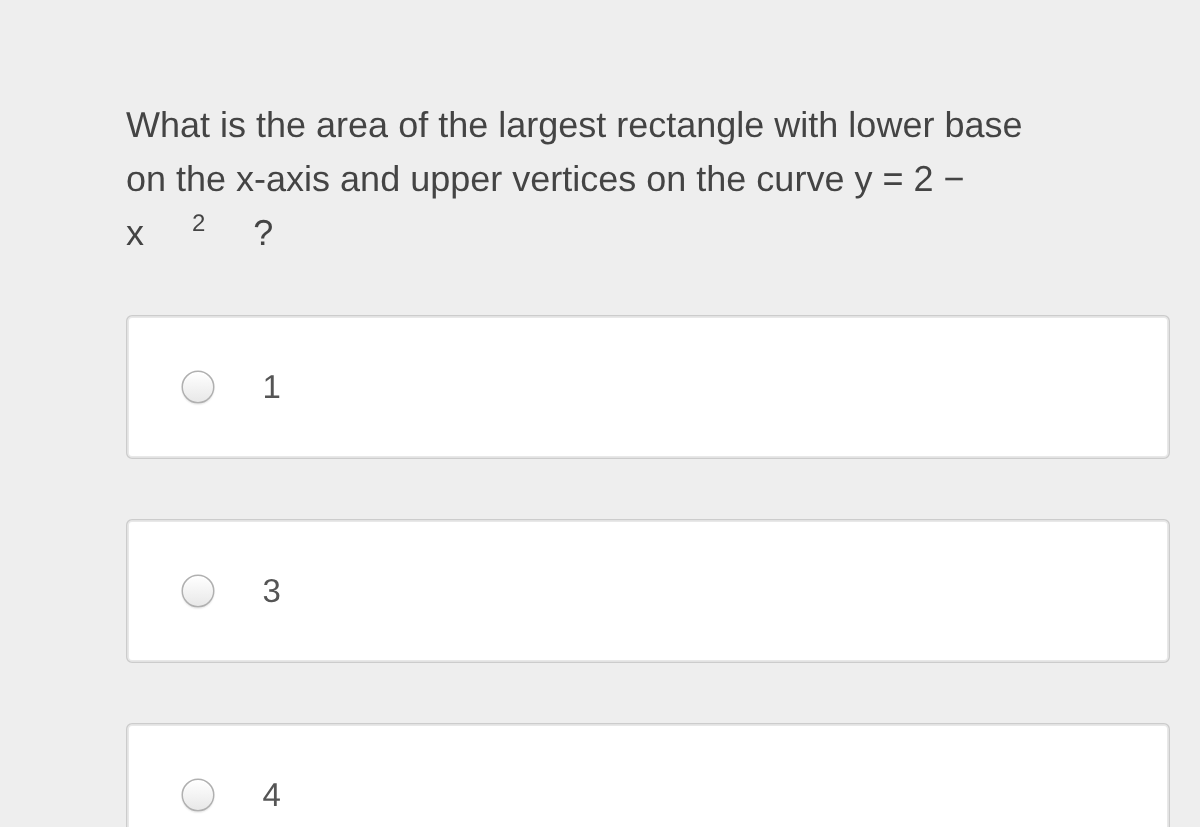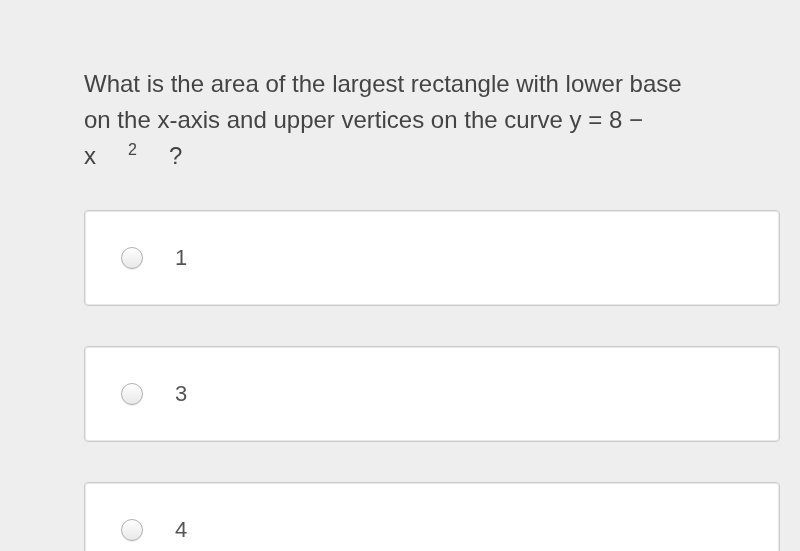--- a/index.html
+++ b/index.html
@@ -56,21 +56,21 @@
       font-size: 22px;
       color: #555555;
       font-weight: 400;
     }
   </style>
 </head>
 <body>
 
 <div class="question-text">
   <span>What is the area of the largest rectangle with lower base</span><br>
-  <span>on the x-axis and upper vertices on the curve y = 8 −</span><br>
+  <span>on the x-axis and upper vertices on the curve y = 2 −</span><br>
   <span>x</span><sup>2</sup><span>?</span>
 </div>
 
 <div class="options-container">
   <div class="option">
     <div class="radio-circle"></div>
     <span class="option-label">1</span>
   </div>
   <div class="option">
     <div class="radio-circle"></div>

